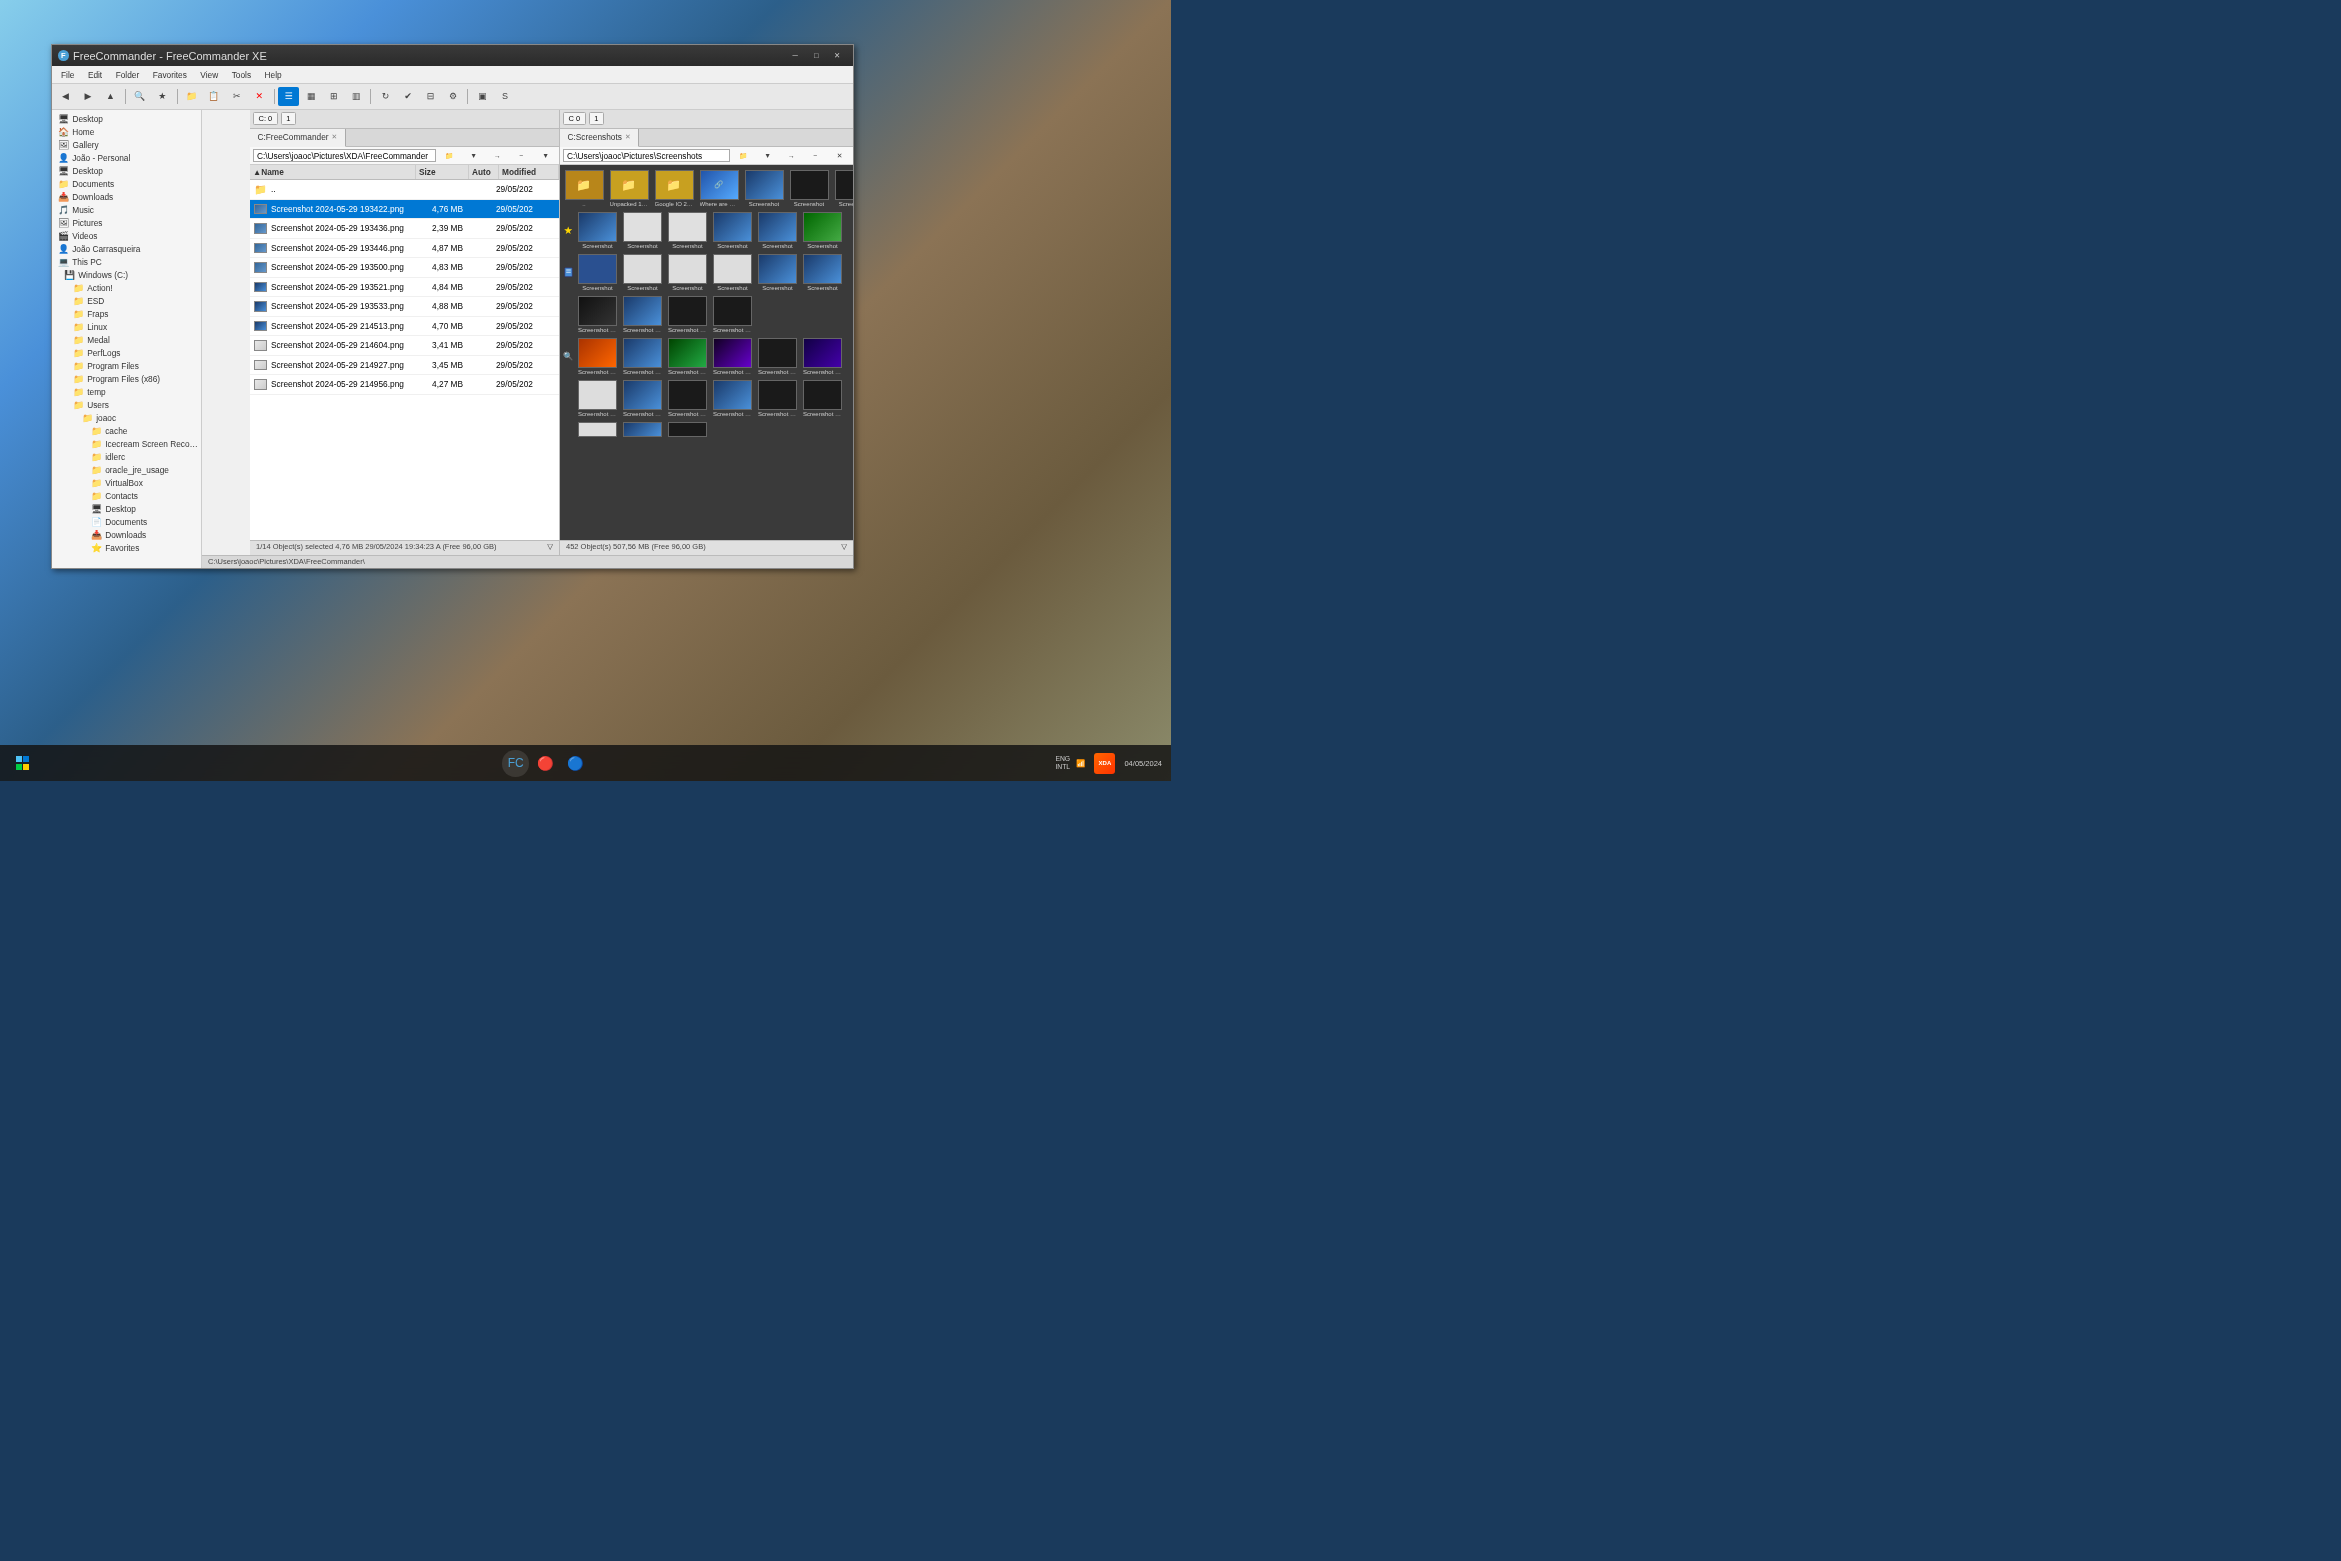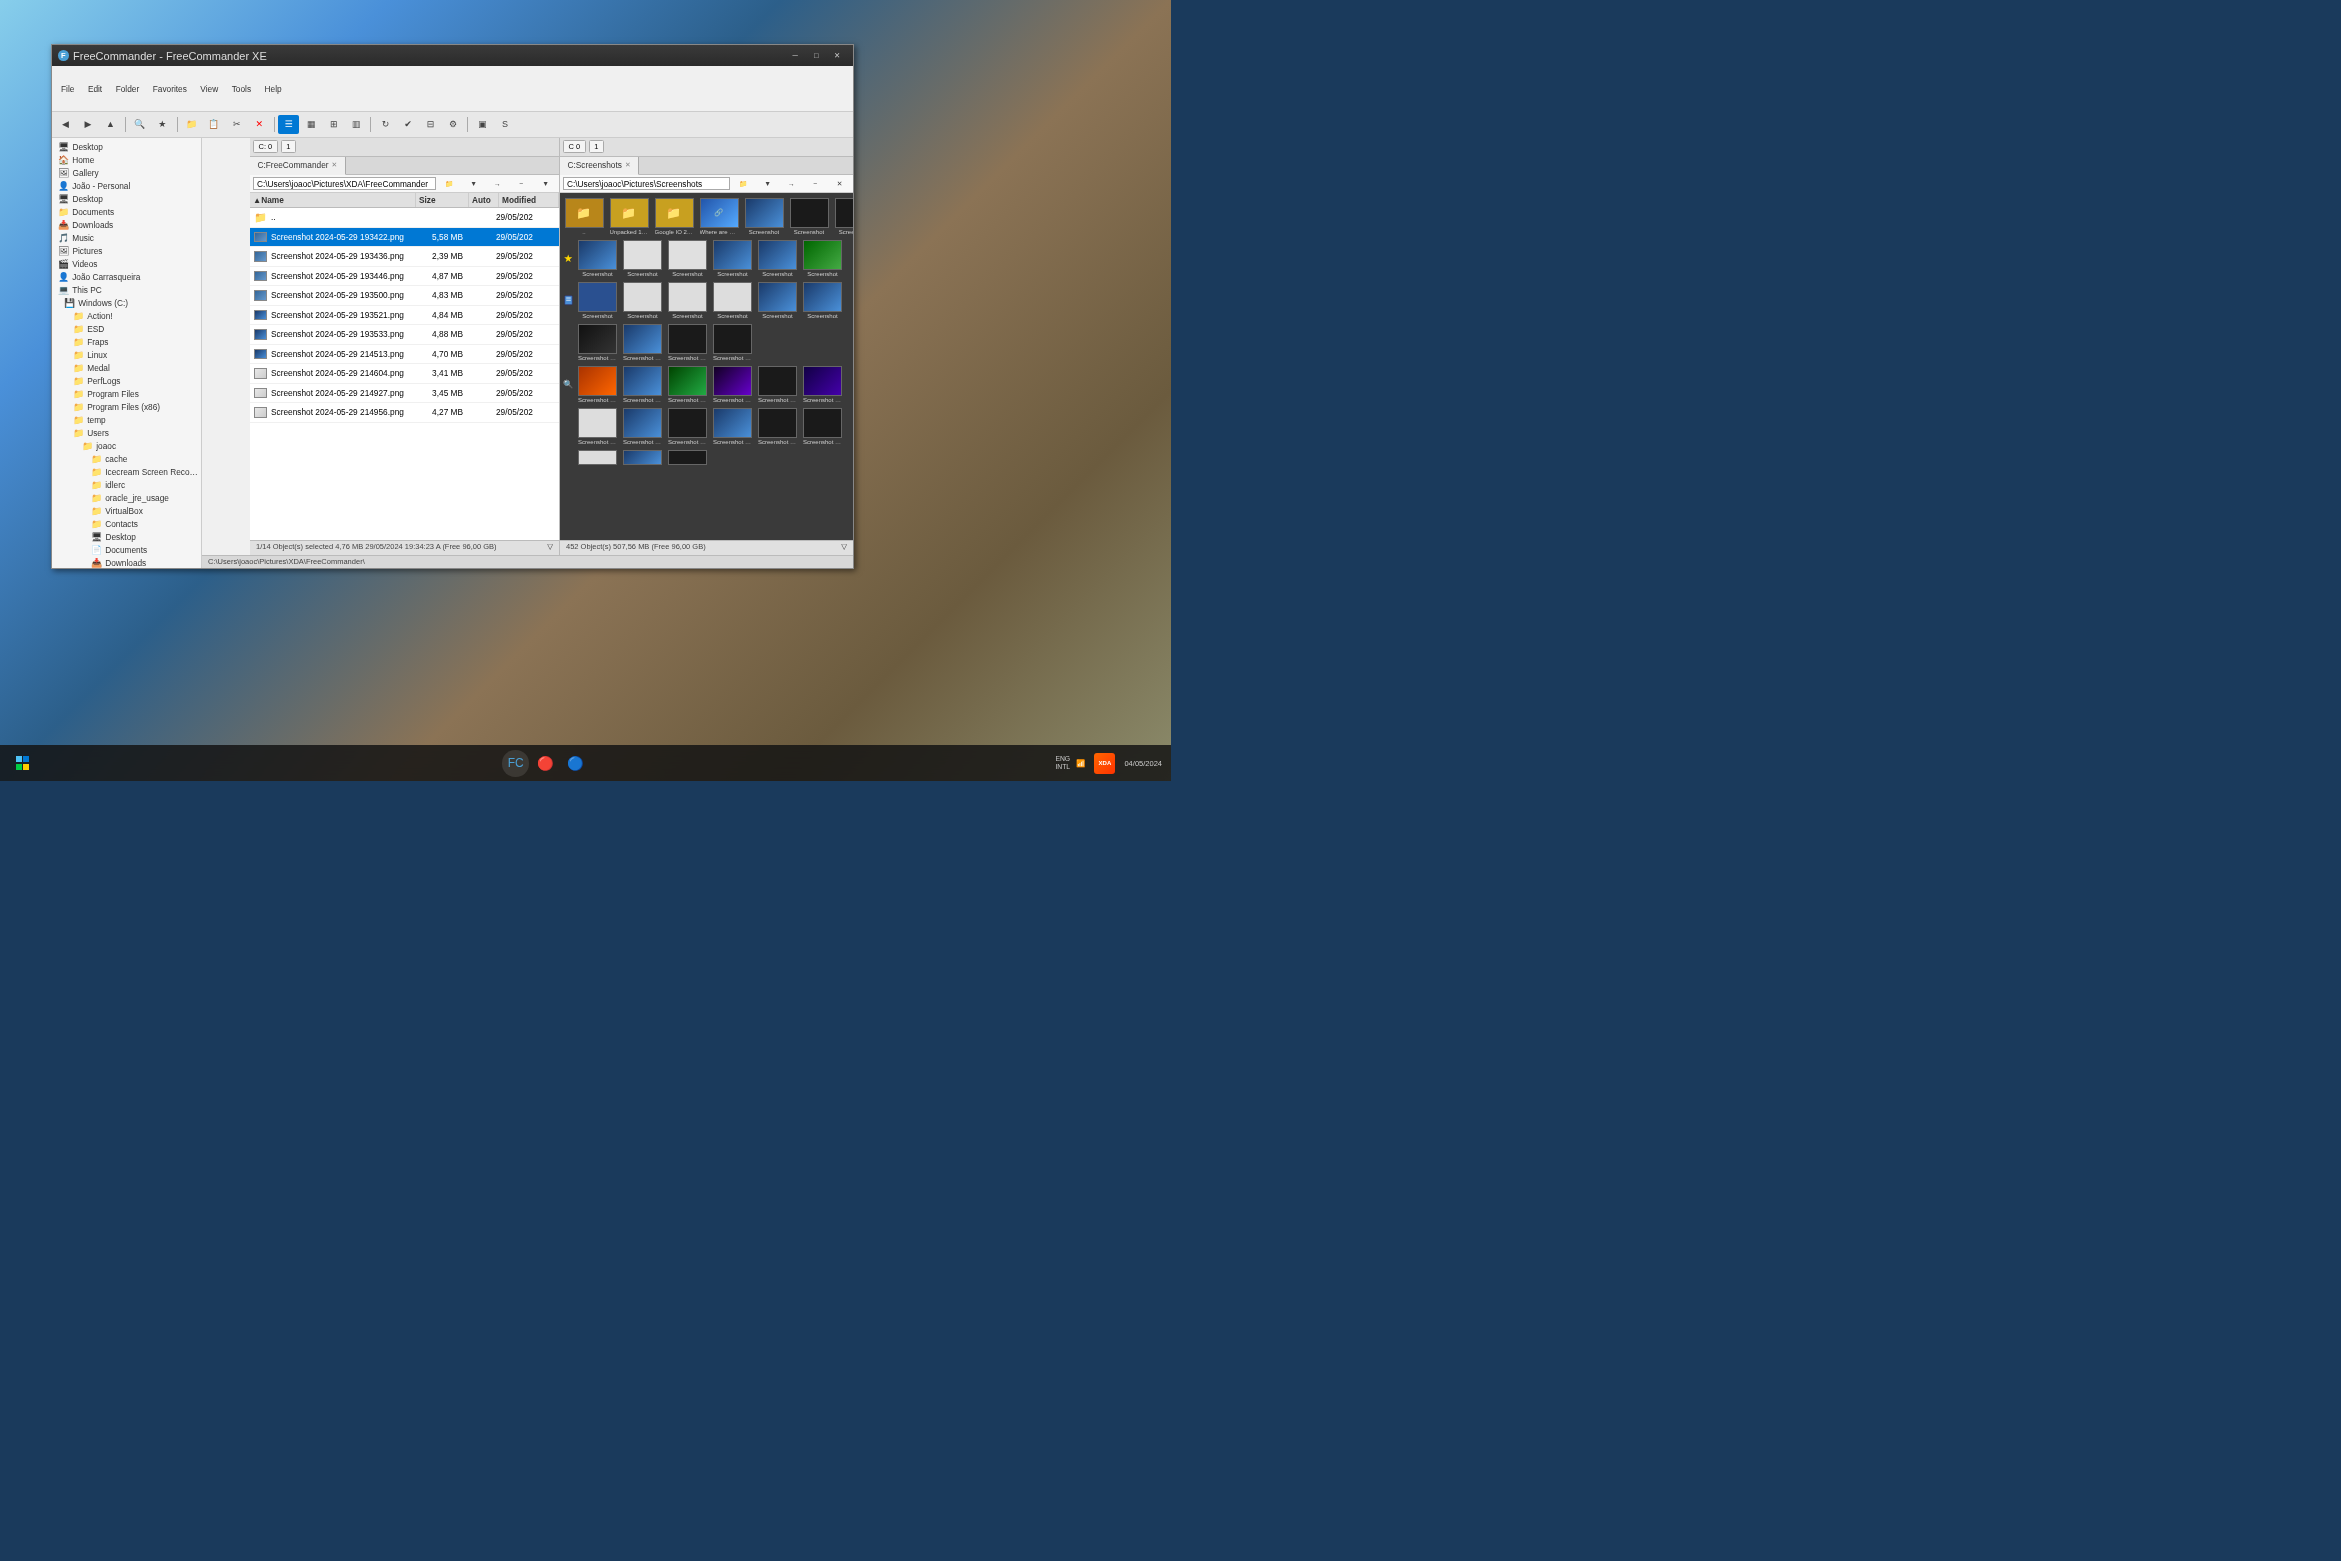--- a/index.html
+++ b/index.html
@@ -82,21 +82,21 @@
       justify-content: center;
       color: #ccc;
       background: transparent;
     }
 
     
     .menu-bar {
       background: #f0f0f0;
       border-bottom: 0.8px solid #ccc;
       display: flex;
-      padding: 16px 3px;
+      padding: 2px 3px;
       gap: 1.5px;
     }
     .menu-item {
       padding: 1.5px 6px;
       cursor: pointer;
       font-size: 8.3px;
       color: #333;
     }
 
     
@@ -689,21 +689,21 @@
               <span class="file-size"></span>
               <span class="file-auto"></span>
               <span class="file-date">29/05/202</span>
             </div>
 
             <div class="file-item selected">
               <div class="file-icon">
                 <div style="width:13.5px;height:10.5px;background:linear-gradient(135deg,#336699,#6699cc);border:0.8px solid #888;"></div>
               </div>
               <span class="file-name">Screenshot 2024-05-29 193422.png</span>
-              <span class="file-size">5,58 MB</span>
+              <span class="file-size">4,76 MB</span>
               <span class="file-auto"></span>
               <span class="file-date">29/05/202</span>
             </div>
             <div class="file-item">
               <div class="file-icon">
                 <div style="width:13.5px;height:10.5px;background:linear-gradient(135deg,#336699,#6699cc);border:0.8px solid #888;"></div>
               </div>
               <span class="file-name">Screenshot 2024-05-29 193436.png</span>
               <span class="file-size">2,39 MB</span>
               <span class="file-auto"></span>

